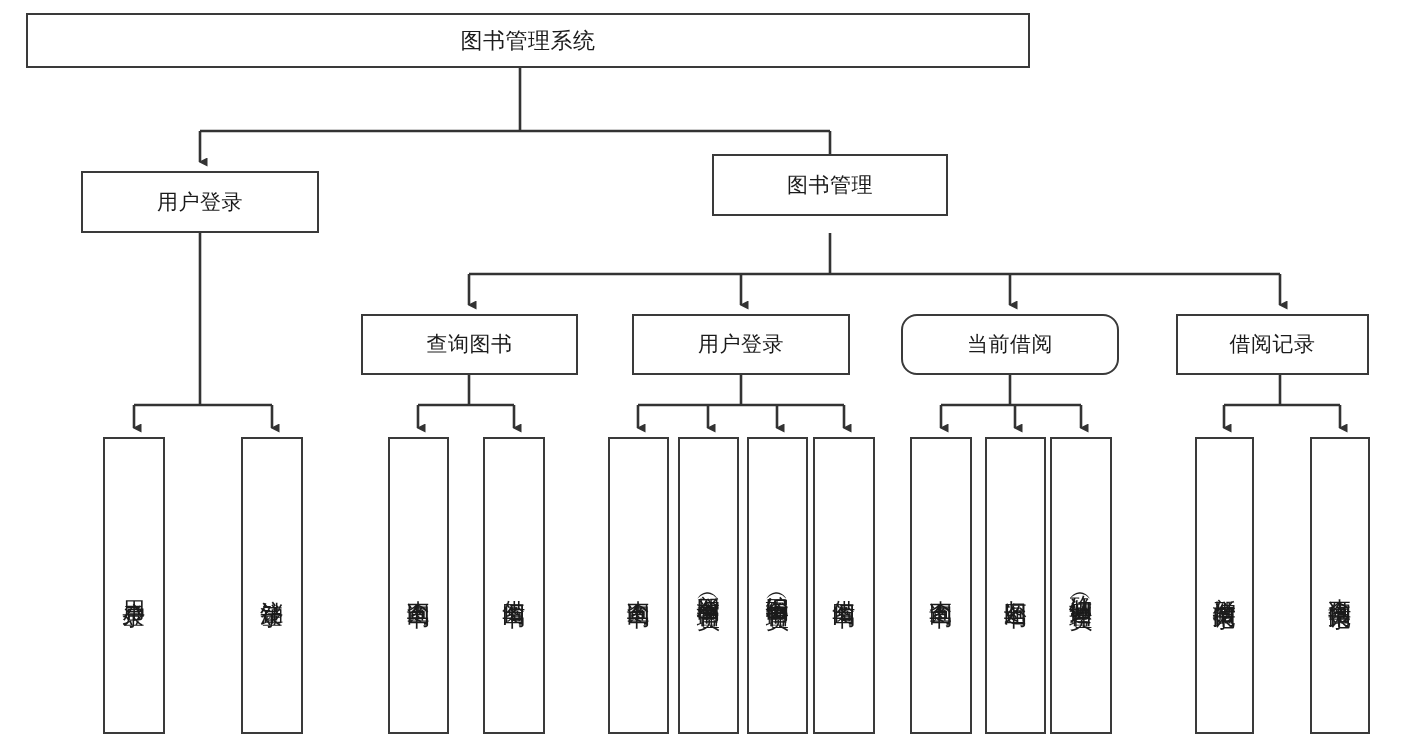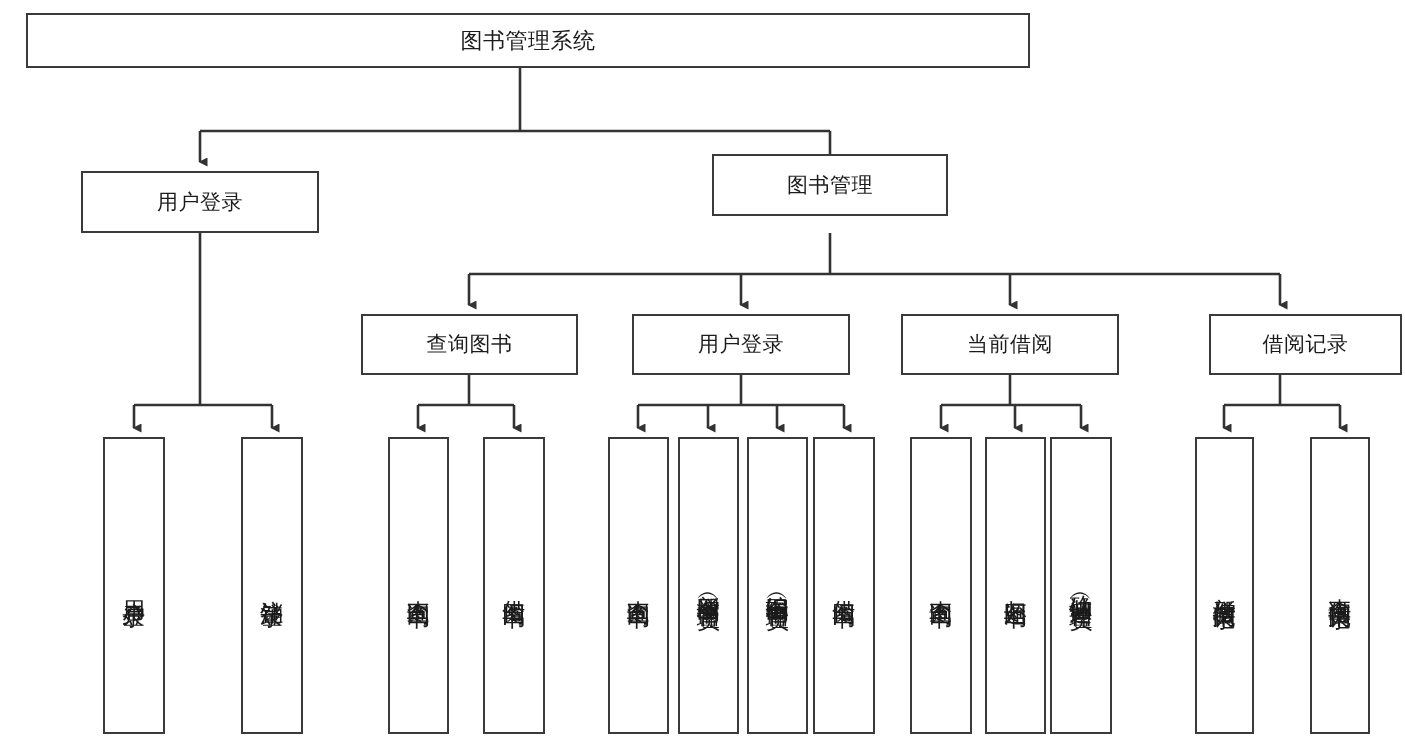--- a/index.html
+++ b/index.html
@@ -138,24 +138,24 @@
   <div class="node horiz" style="left:712px; top:154px; width:236px; height:62px;">
     <span class="node-label">图书管理</span>
   </div>
 
   <div class="node horiz" style="left:361px; top:314px; width:217px; height:61px;">
     <span class="node-label">查询图书</span>
   </div>
   <div class="node horiz" style="left:632px; top:314px; width:218px; height:61px;">
     <span class="node-label">用户登录</span>
   </div>
-  <div class="node horiz" style="left:901px; top:314px; width:218px; height:61px;">
+  <div class="node horiz" style="left:901px; top:314px; width:218px; height:61px;border-radius:16px;">
     <span class="node-label">当前借阅</span>
   </div>
-  <div class="node horiz" style="left:1209px; top:314px; width:193px; height:61px;align-items:center;">
+  <div class="node horiz" style="left:1176px; top:314px; width:193px; height:61px;align-items:center;">
     <span class="node-label">借阅记录</span>
   </div>
 
   <div class="node vert" style="left:103px; top:437px; width:62px; height:297px;">
     <span class="node-label">用户登录</span>
   </div>
   <div class="node vert" style="left:241px; top:437px; width:62px; height:297px;">
     <span class="node-label">注销登录</span>
   </div>
   <div class="node vert" style="left:388px; top:437px; width:61px; height:297px;">

